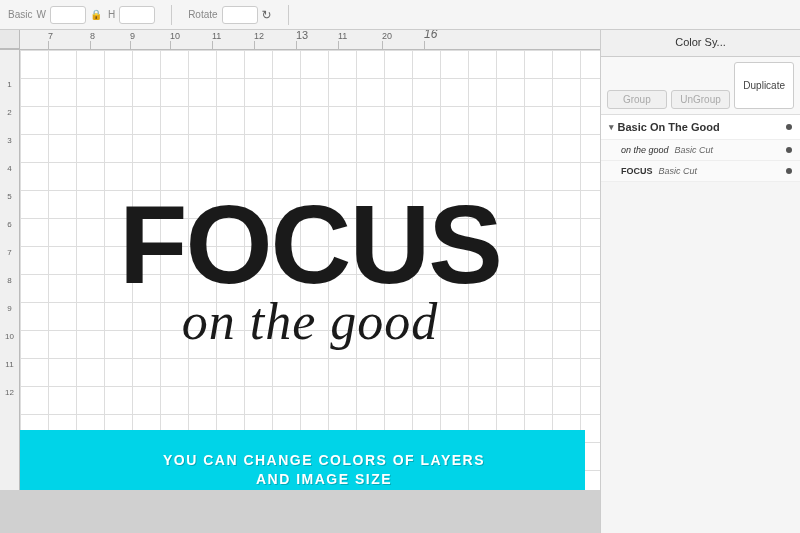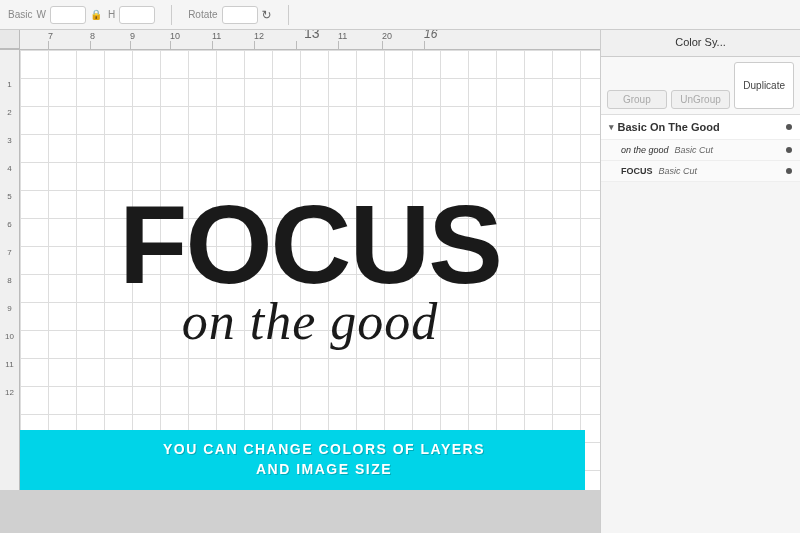--- a/index.html
+++ b/index.html
@@ -157,21 +157,21 @@
       position: absolute;
       bottom: 0;
       left: 0;
       right: 0; 
       width: 565px;
       height: 60px;
       background: #00d4e8;
       display: flex;
       flex-direction: column;
       align-items: center;
-      justify-content: center;
+      justify-content: flex-end;
       z-index: 10;
       padding-left: 43px;
     }
     .banner-text {
       font-family: 'Arial Rounded MT Bold', 'Arial', sans-serif;
       font-weight: 900;
       font-size: 14px;
       color: white;
       text-transform: uppercase;
       letter-spacing: 1.5px;
@@ -323,21 +323,21 @@
         <span style="position:absolute;left:70px;bottom:8px;font-size:9px;color:#666;">8</span>
         <span style="position:absolute;left:70px;bottom:0;width:1px;height:8px;background:#bbb;"></span>
         <span style="position:absolute;left:110px;bottom:8px;font-size:9px;color:#666;">9</span>
         <span style="position:absolute;left:110px;bottom:0;width:1px;height:8px;background:#bbb;"></span>
         <span style="position:absolute;left:150px;bottom:8px;font-size:9px;color:#666;">10</span>
         <span style="position:absolute;left:150px;bottom:0;width:1px;height:8px;background:#bbb;"></span>
         <span style="position:absolute;left:192px;bottom:8px;font-size:9px;color:#666;">11</span>
         <span style="position:absolute;left:192px;bottom:0;width:1px;height:8px;background:#bbb;"></span>
         <span style="position:absolute;left:234px;bottom:8px;font-size:9px;color:#666;">12</span>
         <span style="position:absolute;left:234px;bottom:0;width:1px;height:8px;background:#bbb;"></span>
-        <span style="position:absolute;left:284px;bottom:8px;font-size:14px;color:#666;">13</span>
+        <span style="position:absolute;left:276px;bottom:8px;font-size:11px;color:#666;">13</span>
         <span style="position:absolute;left:276px;bottom:0;width:1px;height:8px;background:#bbb;"></span>
         <span style="position:absolute;left:318px;bottom:8px;font-size:9px;color:#666;">11</span>
         <span style="position:absolute;left:318px;bottom:0;width:1px;height:8px;background:#bbb;"></span>
         <span style="position:absolute;left:362px;bottom:8px;font-size:9px;color:#666;">20</span>
         <span style="position:absolute;left:362px;bottom:0;width:1px;height:8px;background:#bbb;"></span>
         <span style="position:absolute;left:404px;bottom:8px;font-size:12px;color:#666;font-style:italic;">16</span>
         <span style="position:absolute;left:404px;bottom:0;width:1px;height:8px;background:#bbb;"></span>
       </div>
     </div>
 

